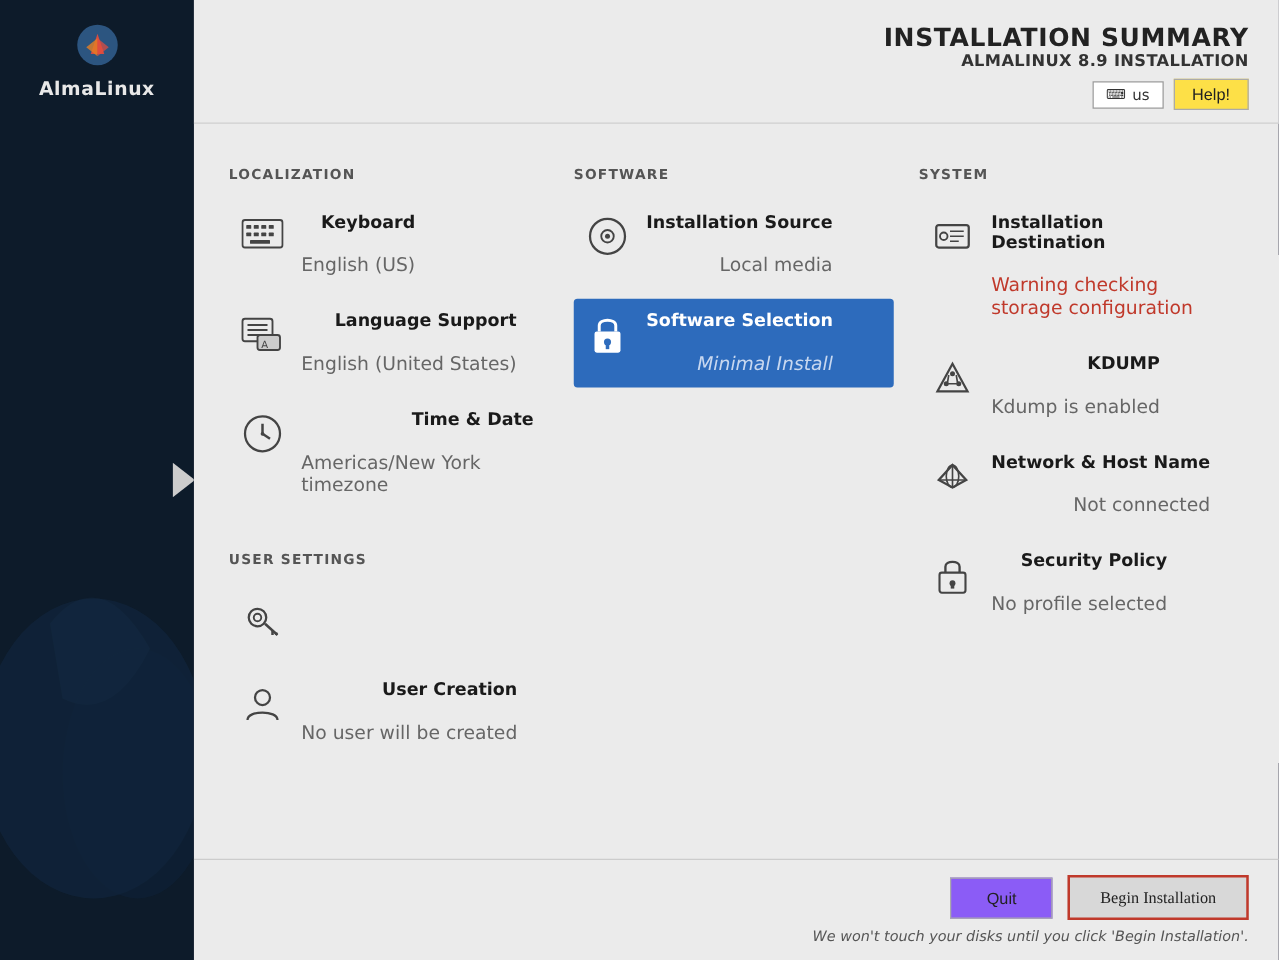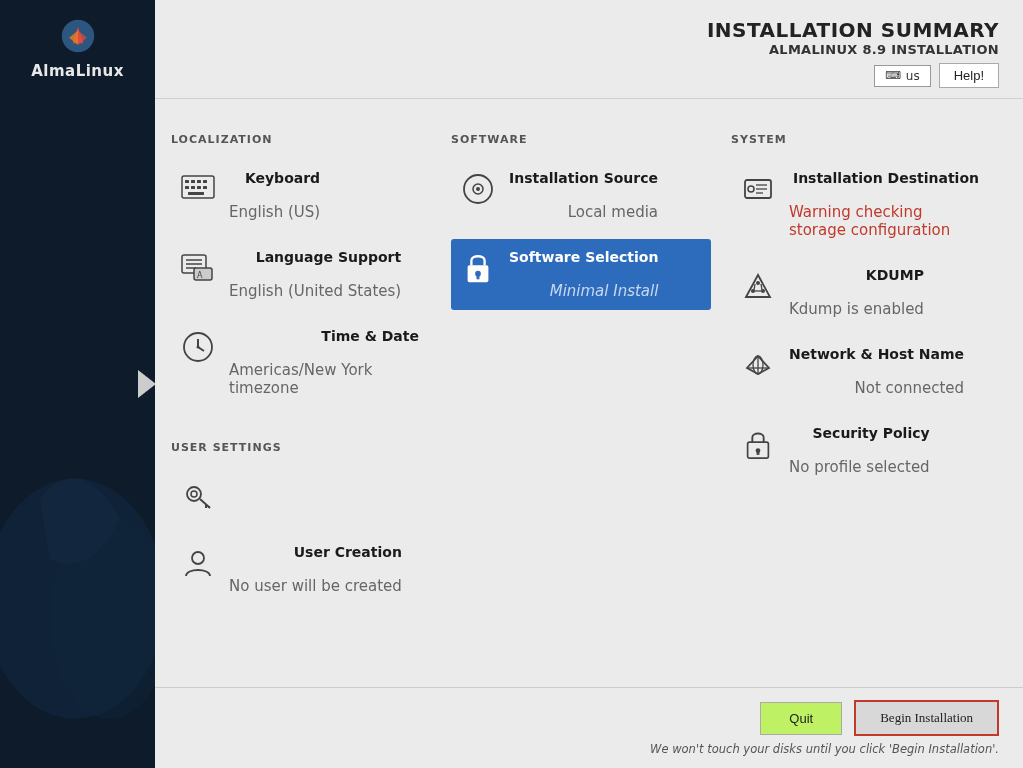--- a/index.html
+++ b/index.html
@@ -104,32 +104,32 @@
       font-size: 12px;
       color: #333;
       display: flex;
       align-items: center;
       gap: 5px;
     }
     .kb-icon {
       font-size: 11px;
     }
     .help-btn {
-      background: #ffffff;
+      background: #fde047;
       border: 1px solid #aaa;
       padding: 4px 14px;
       font-size: 13px;
       cursor: pointer;
       color: #222;
     }
 
     
     .content {
       flex: 1;
-      padding: 24px 32px 10px 16px;
+      padding: 24px 32px 10px 28px;
       overflow-y: auto;
       display: flex;
       flex-direction: column;
     }
 
     
     .section-heading {
       font-size: 11px;
       font-weight: bold;
       color: #555;
@@ -202,21 +202,21 @@
       flex-direction: column;
       align-items: flex-end;
       gap: 6px;
     }
     .footer-buttons {
       display: flex;
       gap: 12px;
       align-items: center;
     }
     .quit-btn {
-      background: #bef264;
+      background: #8b5cf6;
       border: 1px solid #aaa;
       padding: 8px 28px;
       font-size: 13px;
       cursor: pointer;
       color: #222;
     }
     .begin-btn {
       background: #d8d8d8;
       border: 2px solid #c0392b;
       padding: 8px 24px;

